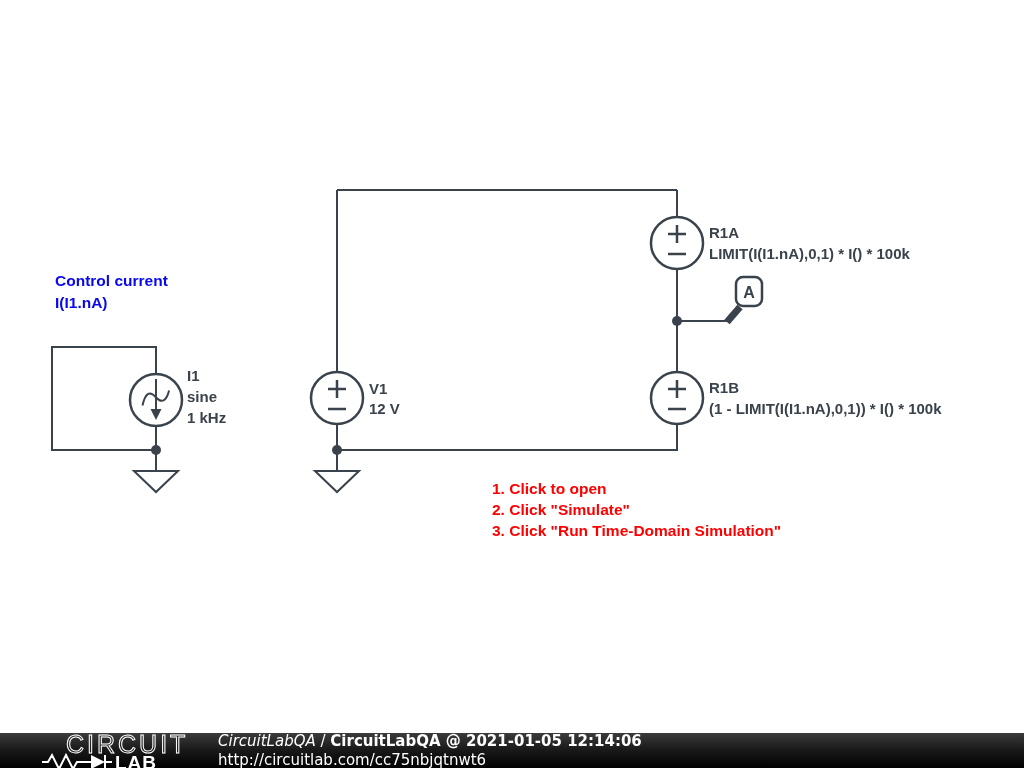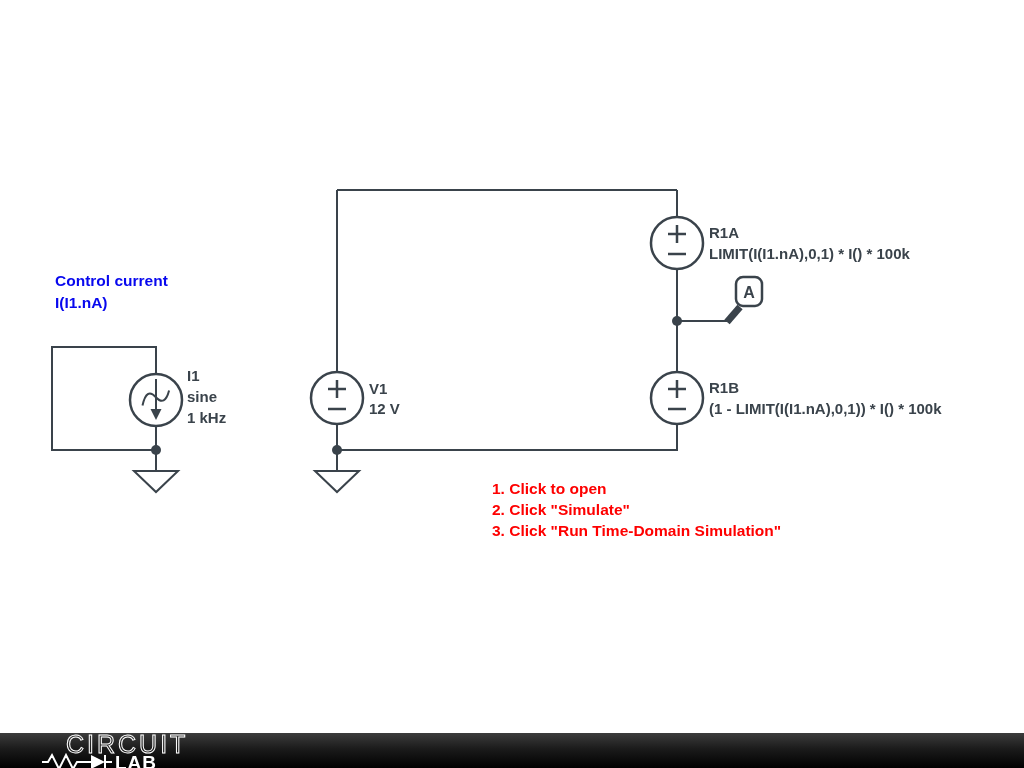--- a/index.html
+++ b/index.html
@@ -127,13 +127,17 @@
     <text class="logo-circuit" x="28" y="22">CIRCUIT</text>
     <g stroke="#ffffff" stroke-width="2" fill="none">
       <path d="M4,31 h6 l4,-7 7,14 7,-14 7,14 4,-7 h14"></path>
     </g>
     <g>
       <polygon points="53,24 53,38 67,31" fill="#ffffff"></polygon>
       <path d="M67,24 V38 M67,31 H74" stroke="#ffffff" stroke-width="2" fill="none"></path>
     </g>
     <text class="logo-lab" x="77" y="38">LAB</text>
   </svg>
+  <div class="footer-text">
+    <div class="ft-line1"><span class="ft-italic">CircuitLabQA</span><span> / </span><span class="ft-bold">CircuitLabQA @ 2021-01-05 12:14:06</span></div>
+    <div class="ft-line2">http://circuitlab.com/cc75nbjqtnwt6</div>
+  </div>
 </div>
 
 </body></html>

